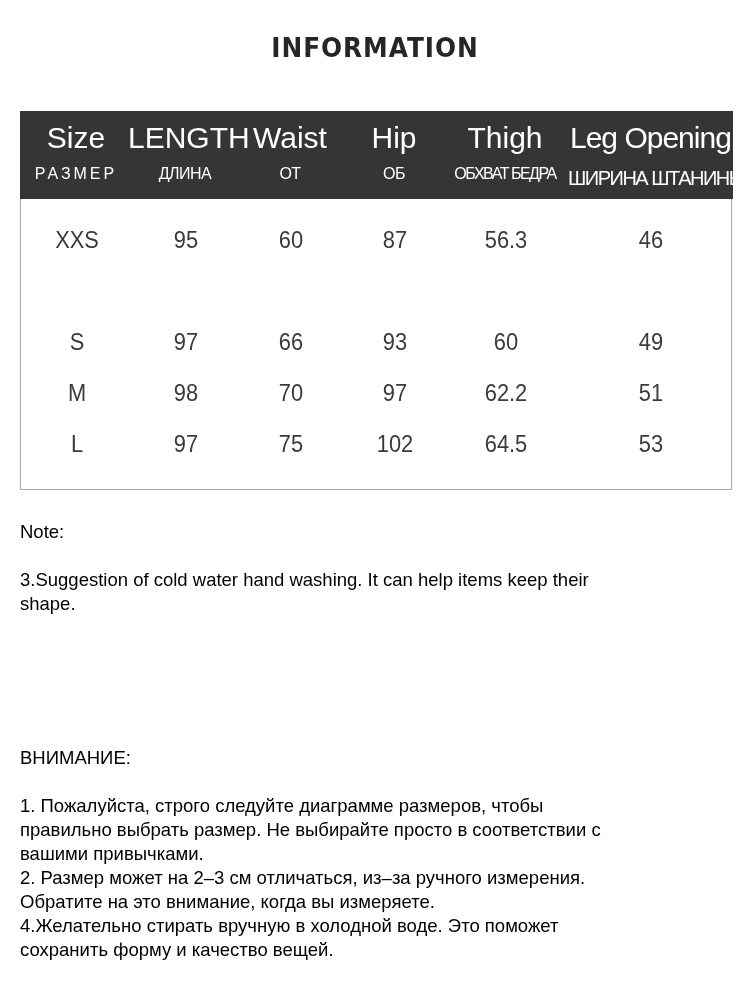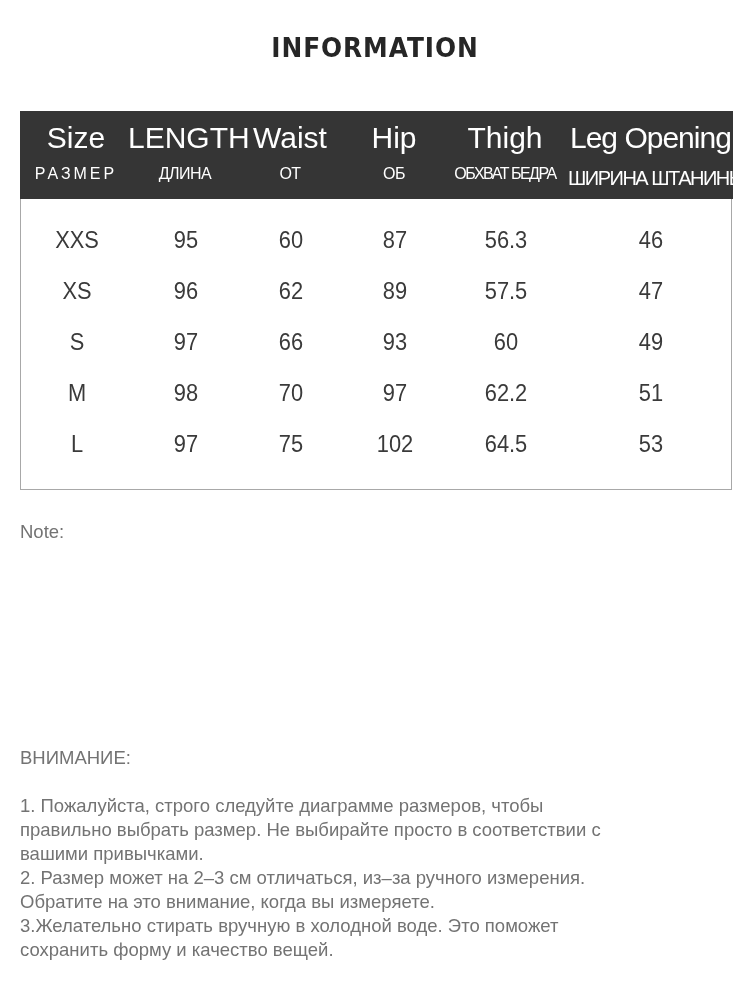--- a/index.html
+++ b/index.html
@@ -26,21 +26,21 @@
   .hsub.spaced { letter-spacing: 3px; }
 
   .row { position: absolute; left: 0; width: 712px; height: 51px; }
   .cell {
     position: absolute; top: 0; text-align: center; font-size: 23px; color: #3a3a3a;
     font-family: "Liberation Sans", sans-serif; transform: scaleX(0.95);
   }
 
   .notes {
     position: absolute; left: 20px; width: 715px;
-    font-size: 18.5px; line-height: 24px; color: #737373;
+    font-size: 18.5px; line-height: 24px; color: #000000;
     font-family: "Liberation Sans", sans-serif;
   }
   .notes p { white-space: pre-wrap; }
 </style>
 </head>
 <body>
 
 <div class="title">INFORMATION</div>
 
 <div class="table-wrap">
@@ -65,28 +65,20 @@
   </div>
 
   <div class="row" style="top:116px;">
     <div class="cell" style="left:16px;width:80px;">XXS</div>
     <div class="cell" style="left:125px;width:80px;">95</div>
     <div class="cell" style="left:230px;width:80px;">60</div>
     <div class="cell" style="left:334px;width:80px;">87</div>
     <div class="cell" style="left:445px;width:80px;">56.3</div>
     <div class="cell" style="left:590px;width:80px;">46</div>
   </div>
-  <div class="row" style="top:167px;">
-    <div class="cell" style="left:16px;width:80px;">XS</div>
-    <div class="cell" style="left:125px;width:80px;">96</div>
-    <div class="cell" style="left:230px;width:80px;">62</div>
-    <div class="cell" style="left:334px;width:80px;">89</div>
-    <div class="cell" style="left:445px;width:80px;">57.5</div>
-    <div class="cell" style="left:590px;width:80px;">47</div>
-  </div>
   <div class="row" style="top:218px;">
     <div class="cell" style="left:16px;width:80px;">S</div>
     <div class="cell" style="left:125px;width:80px;">97</div>
     <div class="cell" style="left:230px;width:80px;">66</div>
     <div class="cell" style="left:334px;width:80px;">93</div>
     <div class="cell" style="left:445px;width:80px;">60</div>
     <div class="cell" style="left:590px;width:80px;">49</div>
   </div>
   <div class="row" style="top:269px;">
     <div class="cell" style="left:16px;width:80px;">M</div>
@@ -102,25 +94,27 @@
     <div class="cell" style="left:230px;width:80px;">75</div>
     <div class="cell" style="left:334px;width:80px;">102</div>
     <div class="cell" style="left:445px;width:80px;">64.5</div>
     <div class="cell" style="left:590px;width:80px;">53</div>
   </div>
 </div>
 
 <div class="notes" style="top:520px;">
   <p>Note:</p>
   <p style="height:24px;"></p>
+  <p>3.Suggestion of cold water hand washing. It can help items keep their
+shape.</p>
 </div>
 
 <div class="notes" style="top:746px;">
   <p>ВНИМАНИЕ:</p>
   <p style="height:24px;"></p>
   <p>1. Пожалуйста, строго следуйте диаграмме размеров, чтобы
 правильно выбрать размер. Не выбирайте просто в соответствии с
 вашими привычками.</p>
   <p>2. Размер может на 2–3 см отличаться, из–за ручного измерения.
 Обратите на это внимание, когда вы измеряете.</p>
-  <p>3.Желательно стирать вручную в холодной воде. Это поможет
+  <p>4.Желательно стирать вручную в холодной воде. Это поможет
 сохранить форму и качество вещей.</p>
 </div>
 
 </body></html>

